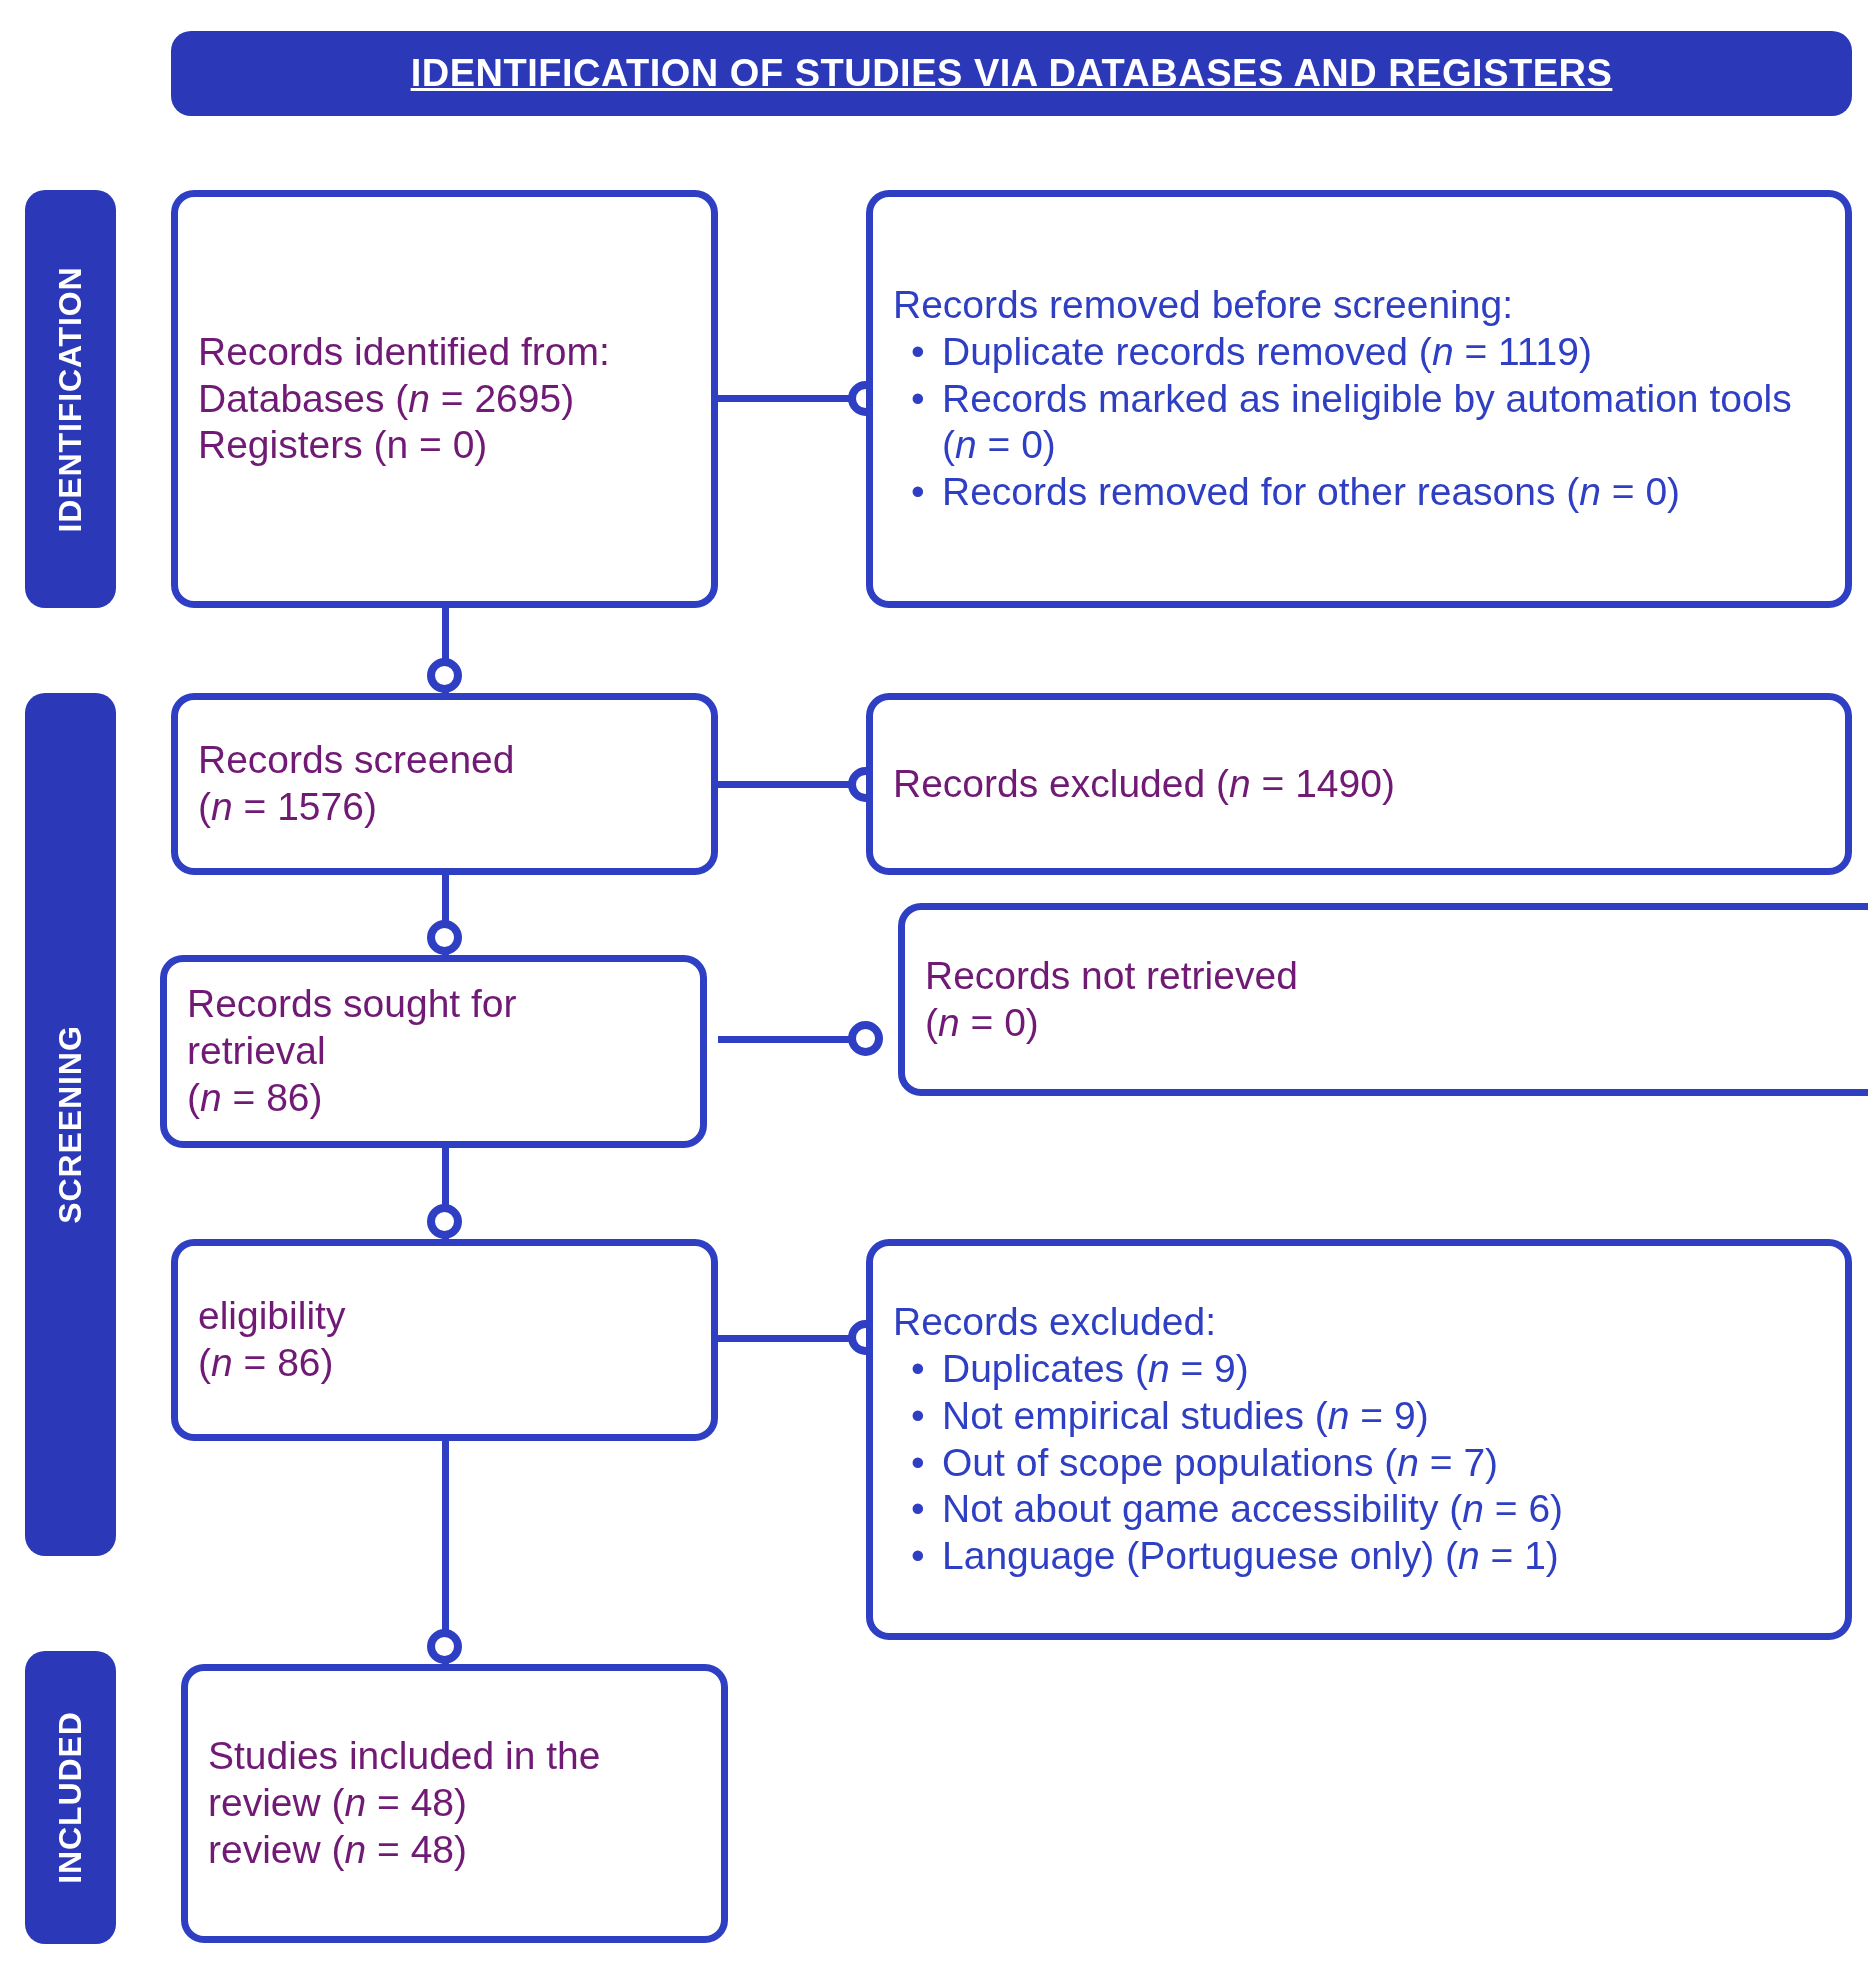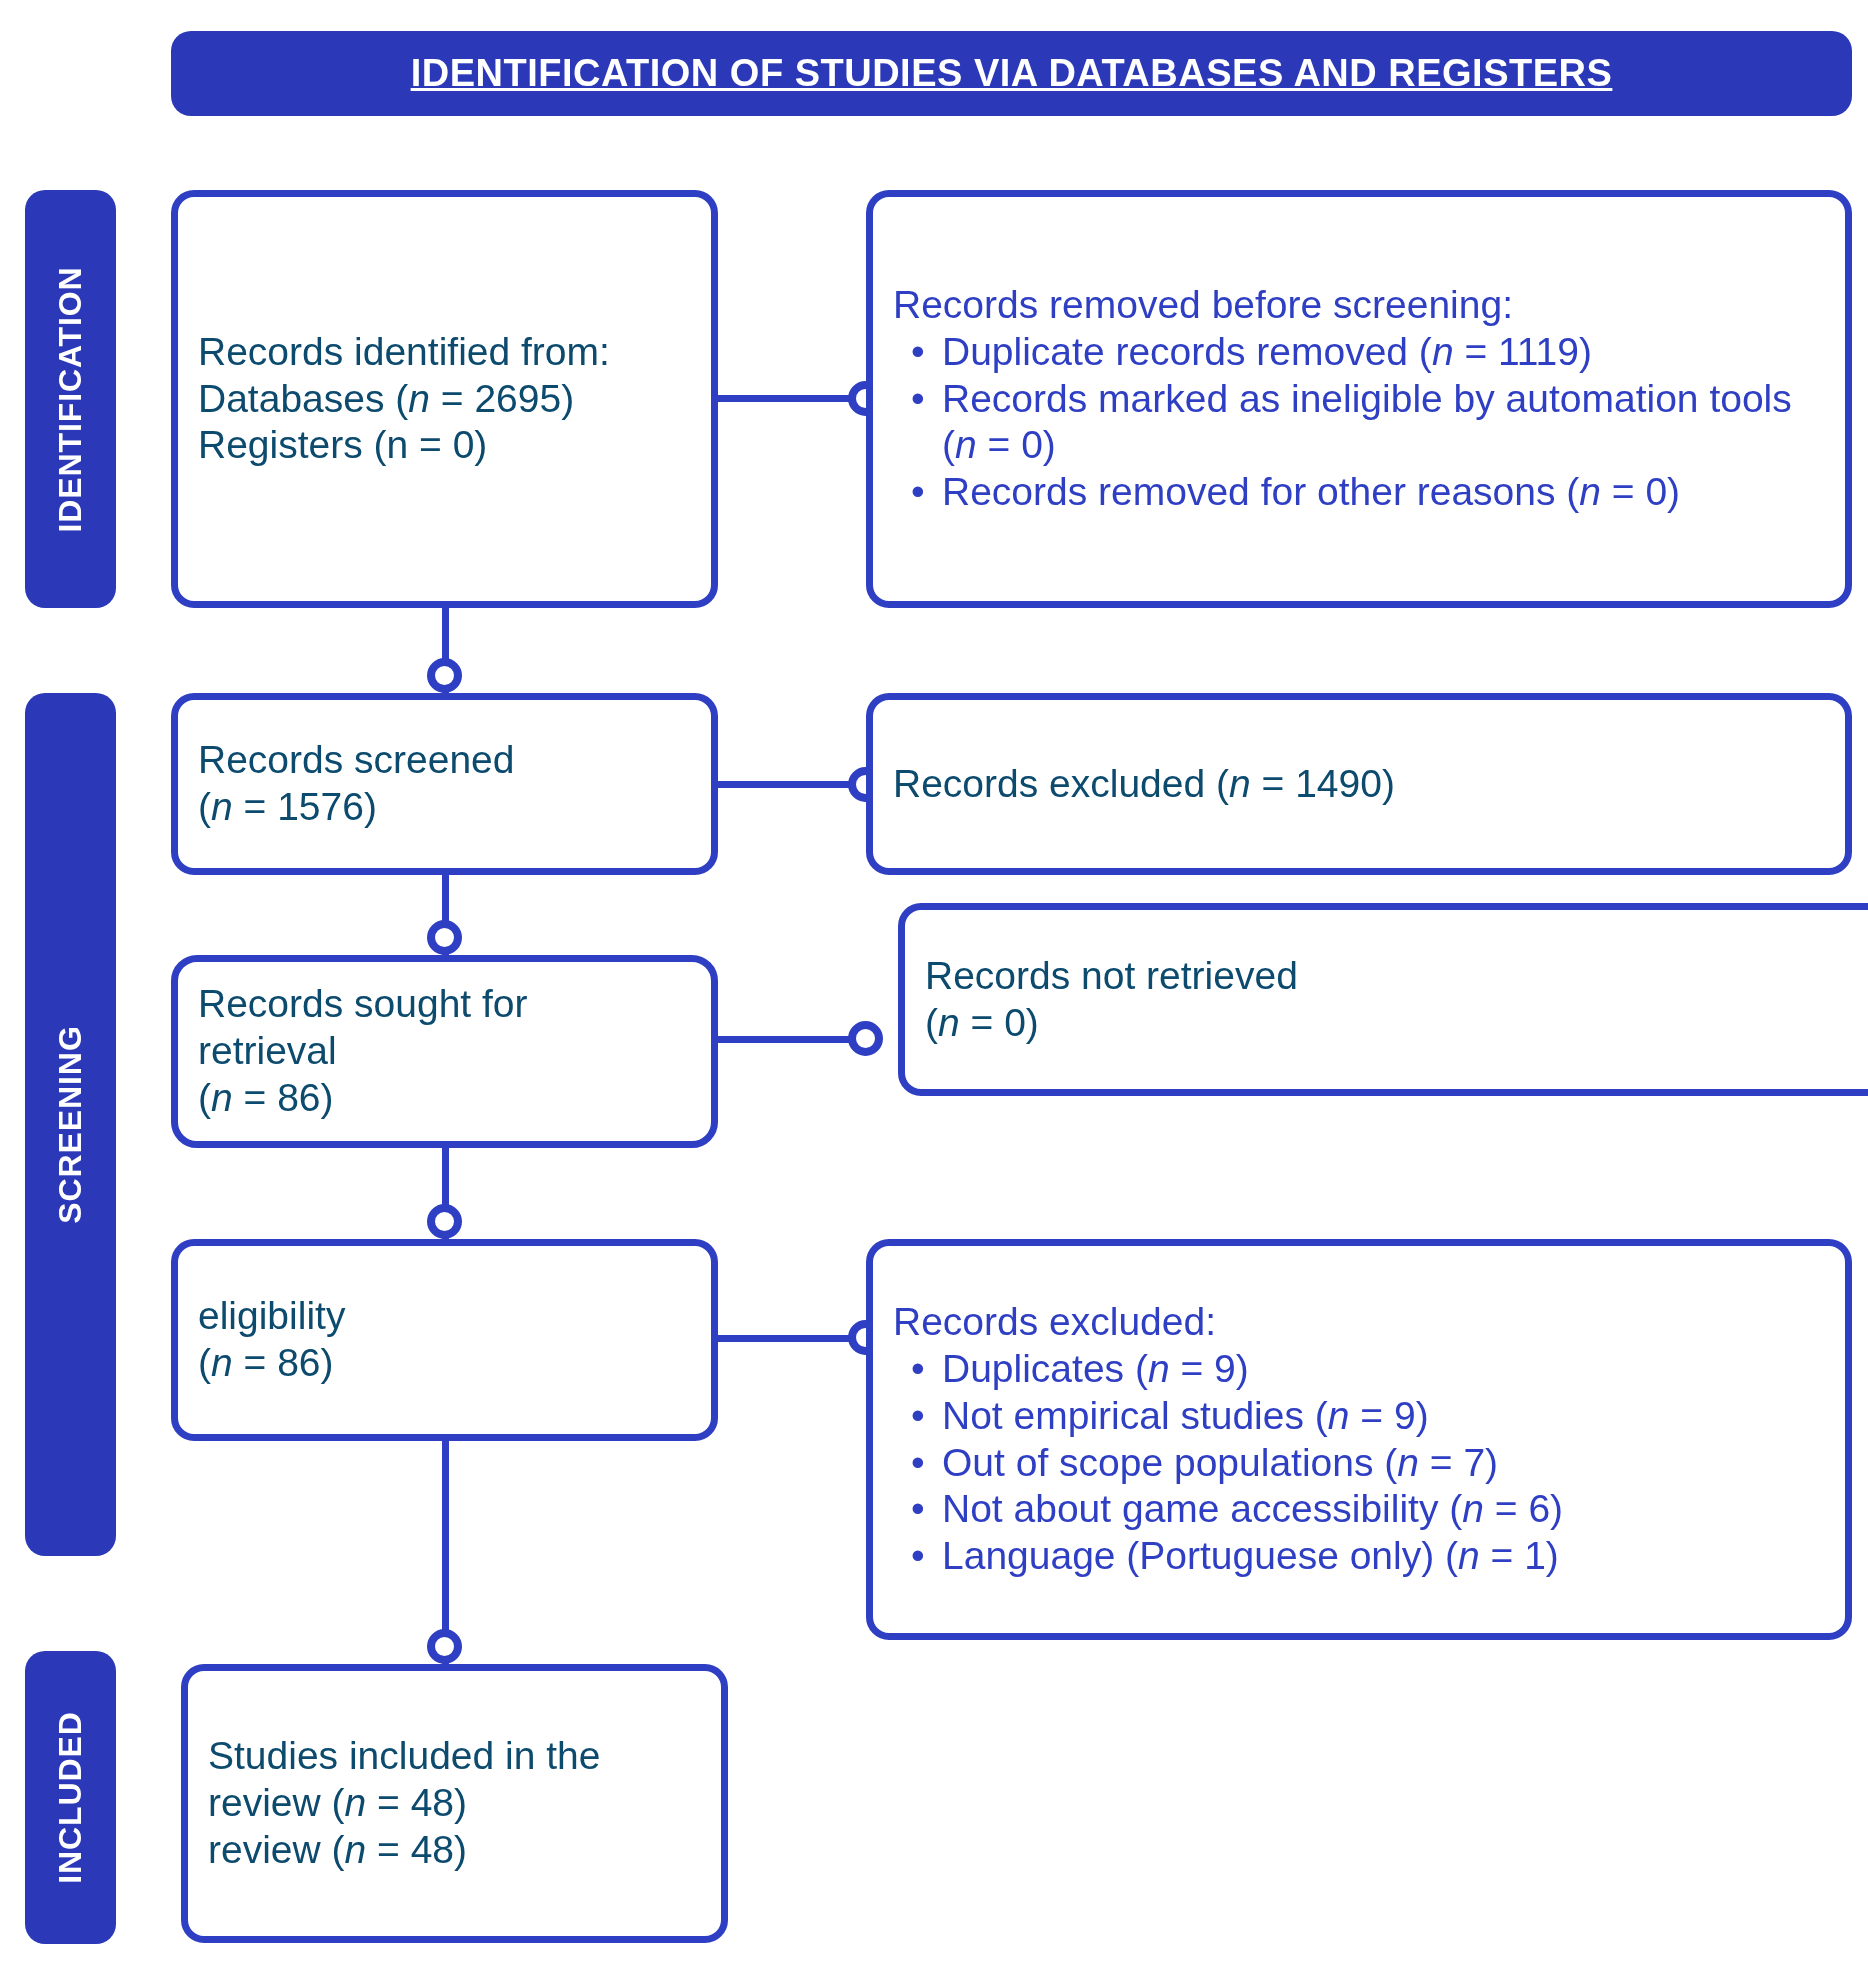--- a/index.html
+++ b/index.html
@@ -67,21 +67,21 @@
     background: #ffffff;
     border: 7px solid #2F3FC4;
     border-radius: 23px;
     box-sizing: border-box;
     display: flex;
     flex-direction: column;
     justify-content: center;
     padding: 14px 20px;
   }
   .flow-box .line {
-    color: #0c4a6e;
+    color: #701a75;
     font-size: 39px;
     line-height: 1.20;
     white-space: nowrap;
   }
   .flow-box .hdr {
     color: #2F3FC4;
     font-size: 39px;
     line-height: 1.20;
     white-space: nowrap;
   }
@@ -105,21 +105,21 @@
     font-size: 39px;
     color: #2F3FC4;
   }
   .nvar { font-style: italic; }
 
   
   #box-identified   { left: 171px;  top: 190px;  width: 547px;  height: 418px; }
   #box-removed      { left: 866px; top: 190px;  width: 986px; height: 418px; }
   #box-screened     { left: 171px;  top: 693px;  width: 547px;  height: 182px; }
   #box-excluded-1   { left: 866px; top: 693px;  width: 986px; height: 182px; }
-  #box-sought       { left: 171px;  top: 955px; width: 547px;  height: 193px; border-radius: 26px; }
+  #box-sought       { left: 160px;  top: 955px; width: 547px;  height: 193px; }
   #box-notretrieved { left: 866px; top: 903px; width: 1136px; height: 193px; margin-left: 32px; }
   #box-assessed     { left: 171px;  top: 1239px; width: 547px;  height: 202px; }
   #box-excluded-2   { left: 866px; top: 1239px; width: 986px; height: 401px; }
   #box-included     { left: 181px;  top: 1664px; width: 547px;  height: 279px; }
 
   
   .conn-v {
     position: absolute;
     width: 7px;
     background: #2F3FC4;

